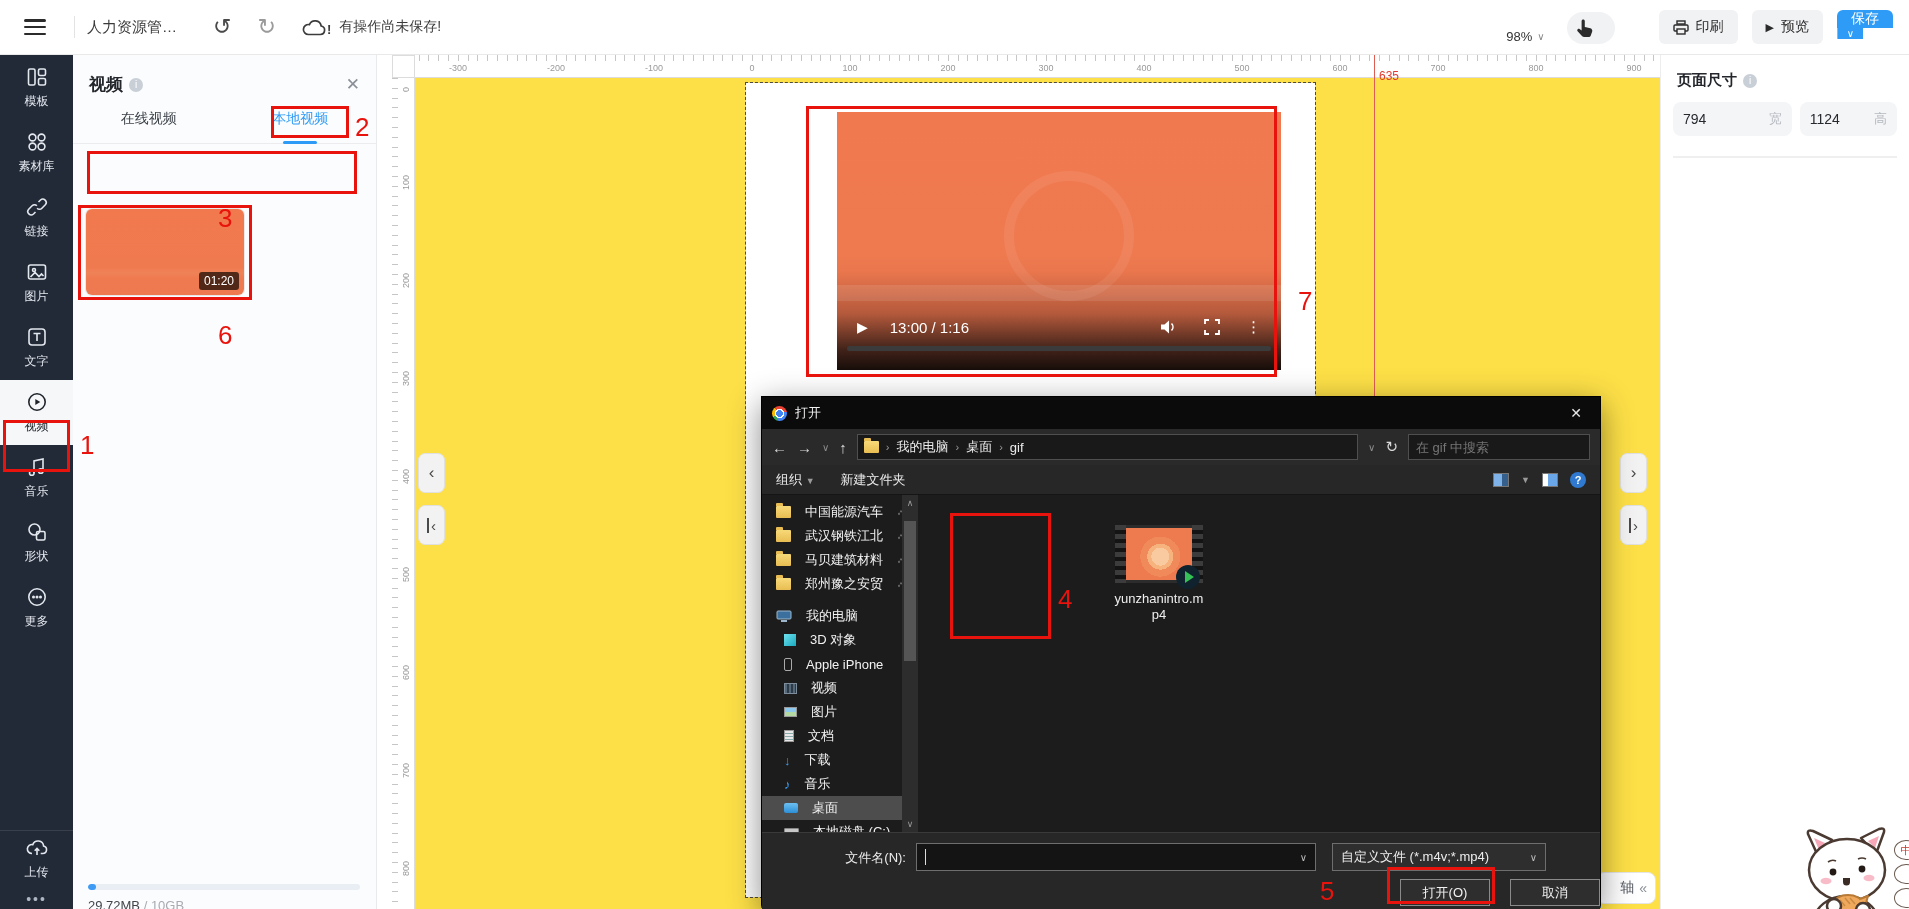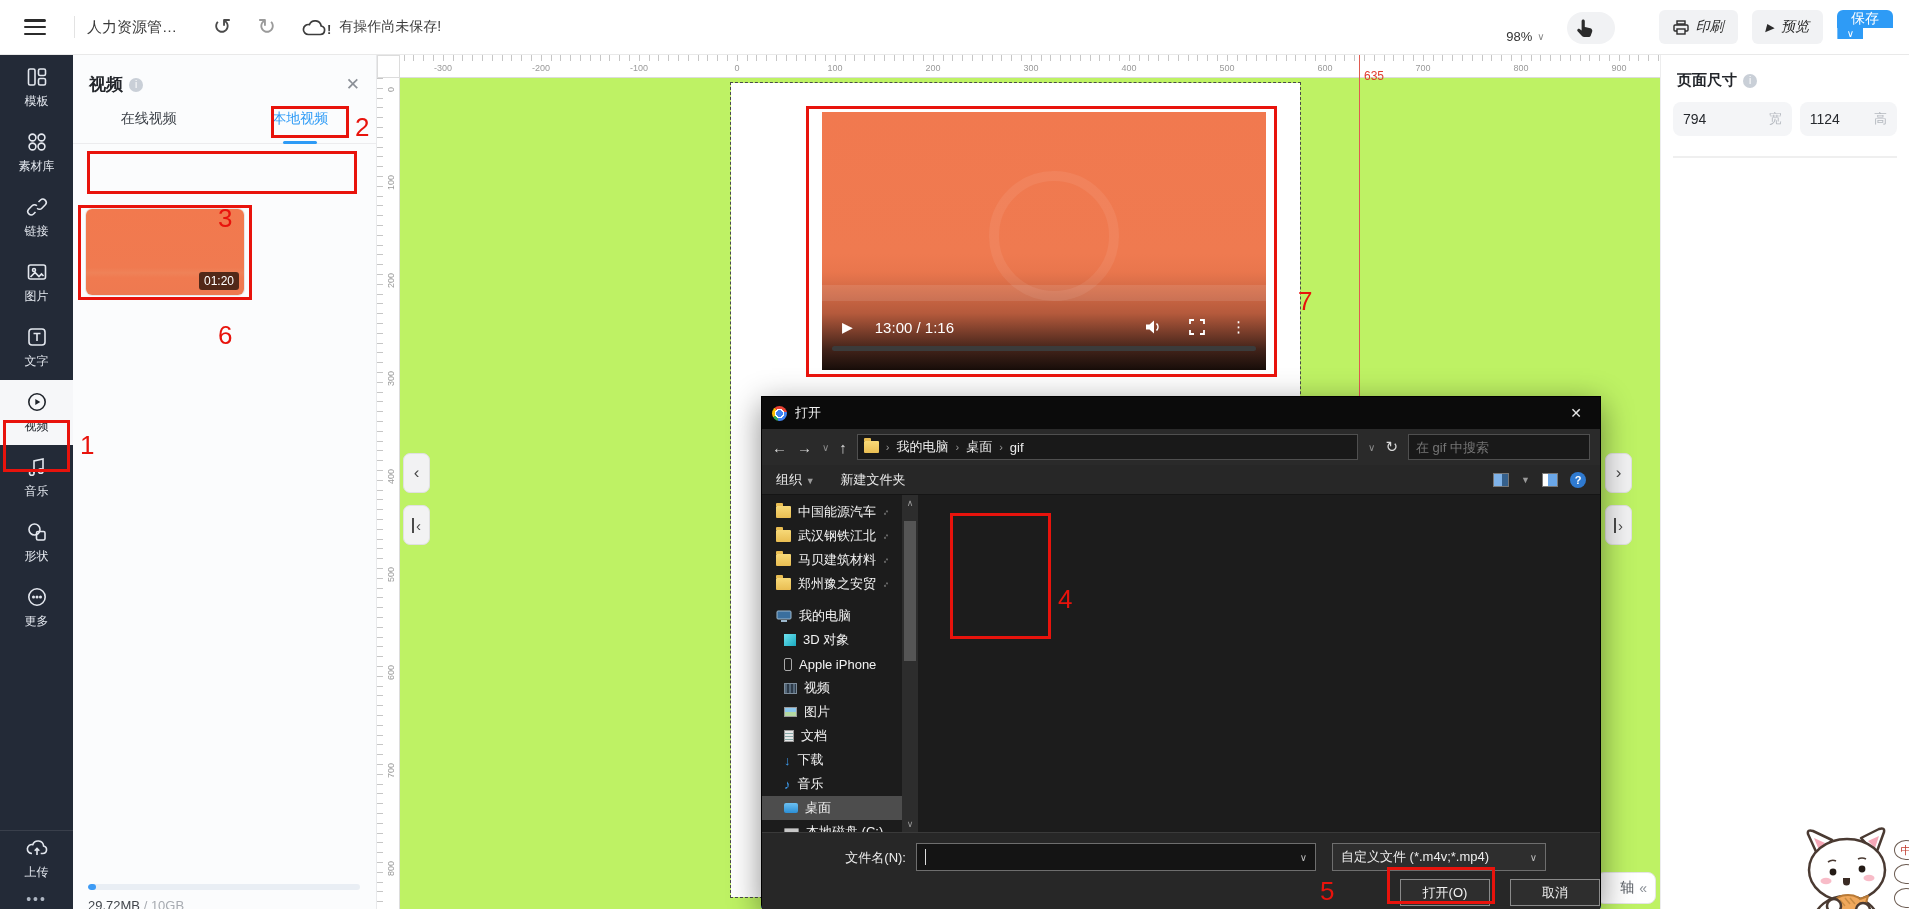--- a/index.html
+++ b/index.html
@@ -17,21 +17,21 @@
   .tb-ic { font-size:22px; color:#4a4a4a; margin-left:26px; cursor:pointer; line-height:1; }
   .tb-ic.redo { color:#9a9a9a; }
   .cloud-wrap { display:flex; align-items:flex-end; margin-left:26px; }
   .cloud-badge { font-size:13px; font-weight:bold; color:#3c3c3c; margin-left:1px; }
   .unsaved { font-size:14px; color:#3c3c3c; margin-left:8px; }
   .tb-right { margin-left:auto; display:flex; align-items:flex-end; }
   .zoom-ctl { font-size:13px; color:#333; display:flex; align-items:center; gap:5px; margin-right:22px; }
   .caret { font-size:10px; color:#888; }
   .assist-pill { width:48px; height:32px; border-radius:16px; background:#f1f2f4; display:flex; align-items:center; padding-left:9px; margin-right:30px; cursor:pointer; }
   .tb-btn { height:34px; background:#f1f2f4; border:none; border-radius:6px; padding:0 14px; font-size:14px; color:#2b2b2b;
-            display:flex; align-items:center; gap:7px; margin-left:14px; cursor:pointer; font-family:inherit;font-style:italic; }
+            display:flex; align-items:center; gap:7px; margin-left:14px; cursor:pointer; font-family:inherit; }
   .save-split { display:flex; margin-left:14px; height:34px; border-radius:6px; overflow:hidden; cursor:pointer;flex-direction:column; }
   .save-main { background:#2e9bf6; color:#fff; font-size:14px; display:flex; align-items:center; padding:0 14px; }
   .save-caret { background:#2e9bf6; border-left:1px solid rgba(255,255,255,.35); width:26px; display:flex; align-items:center; justify-content:center; color:#fff; font-size:10px; }
 
   
   .rail { position:absolute; left:0; top:55px; width:73px; height:854px; background:#232a37; z-index:20; display:flex; flex-direction:column; }
   .rail-item { width:73px; padding:11px 0 10px; display:flex; flex-direction:column; align-items:center; gap:5px; color:#e3e7ee; font-size:12px; cursor:pointer; }
   .rail-item svg { stroke:#e3e7ee; }
   .rail-item.active { background:#f6f7f9; color:#20252c; }
   .rail-item.active svg { stroke:#20252c; }
@@ -53,21 +53,21 @@
   .thumb-card { position:absolute; left:13px; top:154px; width:158px; height:86px; border-radius:6px; overflow:hidden; cursor:pointer;
                 background:linear-gradient(180deg,#f2794e 0%,#f07a50 68%, #ef8258 74%, #f07a50 80%, #ee7950 100%); box-shadow:0 0 0 1px #e8e8e8; }
   .thumb-dur { position:absolute; right:5px; bottom:5px; background:rgba(46,22,12,.82); color:#fff; font-size:12px; padding:2px 5px; border-radius:3px; }
   .storage { position:absolute; left:15px; top:829px; width:272px; }
   .storage-bar { height:6px; border-radius:3px; background:#e9eef4; overflow:hidden; }
   .storage-fill { height:100%; width:3%; background:#3d9bf5; border-radius:3px; }
   .storage-text { margin-top:8px; font-size:13px; color:#41454b; }
   .storage-text .dim { color:#a7abb1; }
 
   
-  .canvas { position:absolute; left:377px; top:55px; width:1283px; height:854px; background:#bef264; z-index:1; overflow:hidden; }
+  .canvas { position:absolute; left:392px; top:55px; width:1283px; height:854px; background:#fde047; z-index:1; overflow:hidden; }
   .ruler-h { position:absolute; left:0; top:0; width:1283px; height:23px; background:#fff; border-bottom:1px solid #dcdcdc;
              background-image:repeating-linear-gradient(90deg,#c6c6c6 0 1px, transparent 1px 9.8px);
              background-size:100% 6px; background-repeat:no-repeat; background-position:7px 0; }
   .ruler-h span { position:absolute; top:8px; transform:translateX(-50%); font-size:9px; color:#9a9a9a; }
   .ruler-v { position:absolute; left:0; top:23px; width:23px; height:831px; background:#fff; border-right:1px solid #dcdcdc;
              background-image:repeating-linear-gradient(180deg,#c6c6c6 0 1px, transparent 1px 9.8px);
              background-size:6px 100%; background-repeat:no-repeat; }
   .ruler-v span { position:absolute; left:9px; transform:rotate(-90deg); transform-origin:left top; font-size:9px; color:#9a9a9a; }
   .ruler-corner { position:absolute; left:0; top:0; width:23px; height:23px; background:#fff; border:1px solid #dcdcdc; z-index:2; }
   .page { position:absolute; left:354px; top:28px; width:569px; height:814px; background:#fff; outline:1px dashed #4a4a4a; }
@@ -124,21 +124,21 @@
   .mini-folder::before { content:""; position:absolute; left:0; top:-3px; width:7px; height:3px; background:#e9bd52; border-radius:1px 1px 0 0; }
   .search-field { width:182px; height:26px; background:#191919; border:1px solid #4f4f4f; display:flex; align-items:center; padding:0 7px; }
   .search-field input { flex:1; background:transparent; border:none; outline:none; color:#bdbdbd; font-size:13px; font-family:inherit; }
   .dlg-toolbar { height:30px; background:#272727; border-bottom:1px solid #151515; display:flex; align-items:center; padding:0 14px; color:#ececec; gap:26px; }
   .dlg-toolbar .right { margin-left:auto; display:flex; align-items:center; gap:12px; }
   .view-sq { width:16px; height:14px; background:linear-gradient(90deg,#7fb2e8 55%, #35608c 55%); border:1px solid #777; }
   .view-sq2 { width:16px; height:14px; background:linear-gradient(90deg,#fff 35%, #6aa7e8 35%); border:1px solid #777; }
   .help-dot { width:16px; height:16px; border-radius:50%; background:#2f7ad0; color:#fff; font-size:11px; font-weight:bold; text-align:center; line-height:16px; }
   .dlg-body { display:flex; height:337px; background:#1c1c1c; }
   .dlg-side { width:140px; padding-top:5px; overflow:hidden; }
-  .side-row { height:24px; display:flex; align-items:center; gap:7px; padding-left:22px; color:#f2f2f2; white-space:nowrap; cursor:pointer; }
+  .side-row { height:24px; display:flex; align-items:center; gap:14px; padding-left:22px; color:#f2f2f2; white-space:nowrap; cursor:pointer; }
   .side-row.top { padding-left:14px; }
   .side-row.sel { background:#4d4d4d; }
   .pin { color:#b9b9b9; font-size:10px; transform:rotate(40deg); display:inline-block; margin-left:2px; }
   .dlg-scroll { width:16px; background:#2d2d2d; position:relative; }
   .dlg-scroll .thumb { position:absolute; left:2px; top:26px; width:12px; height:140px; background:#555; }
   .dlg-scroll .arr { position:absolute; left:0; width:16px; text-align:center; color:#9a9a9a; font-size:9px; }
   .dlg-files { flex:1; position:relative; }
   .file-card { position:absolute; left:196px; top:30px; width:90px; text-align:center; cursor:pointer; }
   .film { position:relative; width:88px; height:58px; background:#2c2c2c; margin:0 auto;
           border-left:11px solid transparent; border-right:11px solid transparent;
@@ -517,20 +517,34 @@
         <div class="side-row">
           <span style="display:inline-block;width:15px;height:9px;background:#c7c7c7;border:1px solid #888;border-radius:1px;"></span>
           <span>本地磁盘 (C:)</span>
         </div>
       </div>
       <div class="dlg-scroll">
         <span class="arr" style="top:3px;">∧</span>
         <div class="thumb"></div>
         <span class="arr" style="bottom:3px;">∨</span>
       </div>
+      <div class="dlg-files">
+        <div class="file-card">
+          <div class="film">
+            <div class="film-inner"></div>
+            <div class="film-play">
+                <i></i>
+              </div>
+          </div>
+          <div class="file-name">
+            <div>yunzhanintro.m</div>
+            <div>p4</div>
+          </div>
+        </div>
+      </div>
     </div>
     <div class="dlg-footer">
       <span class="fn-label">文件名(N):</span>
       <div class="fn-input">
         <span class="fn-caret"></span>
         <span class="caret" style="margin-left:auto;color:#bbb;font-size:10px;">∨</span>
       </div>
       <div class="type-select">
         <span>自定义文件 (*.m4v;*.mp4)</span>
         <span class="caret" style="font-size:10px;">∨</span>

